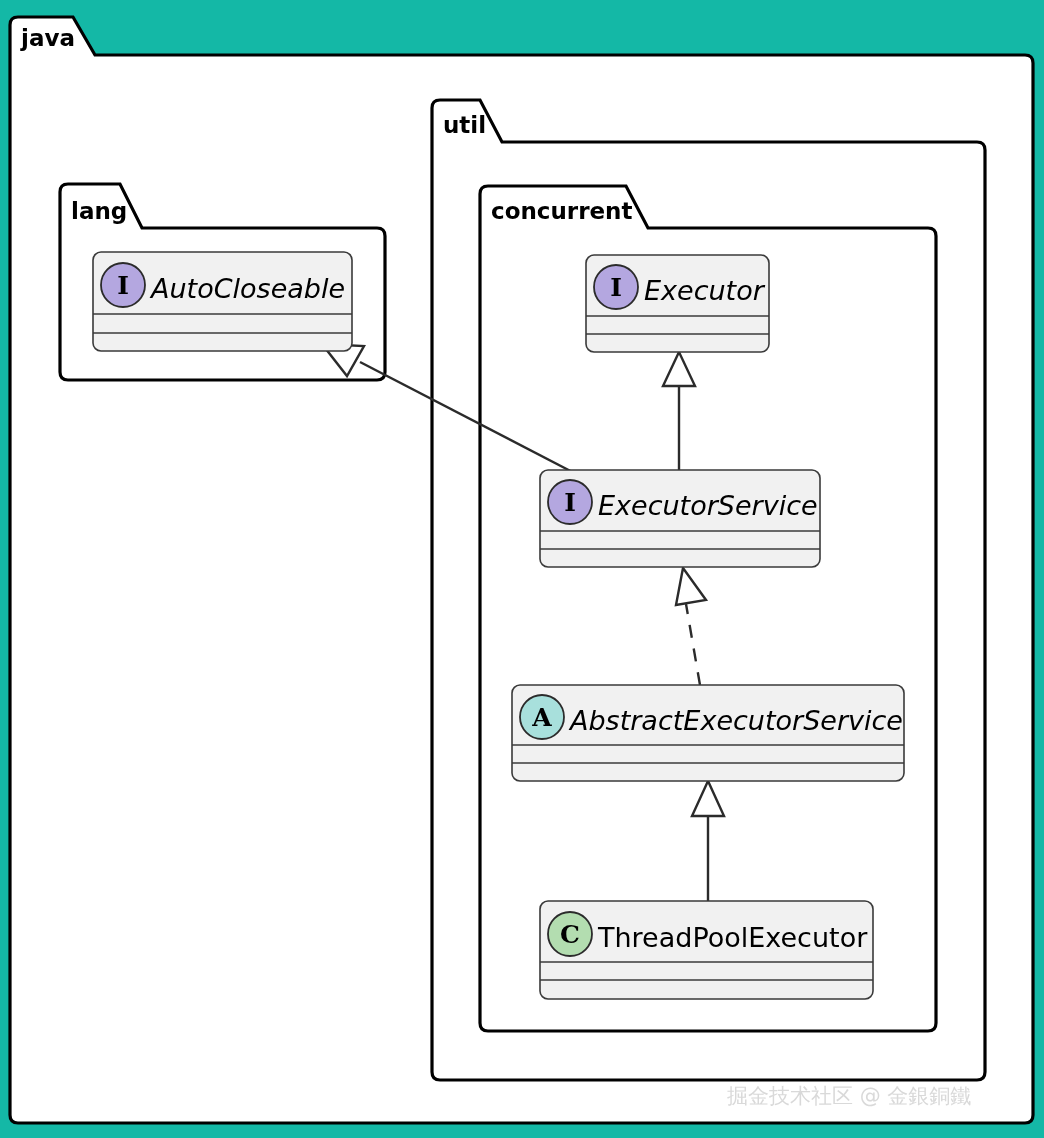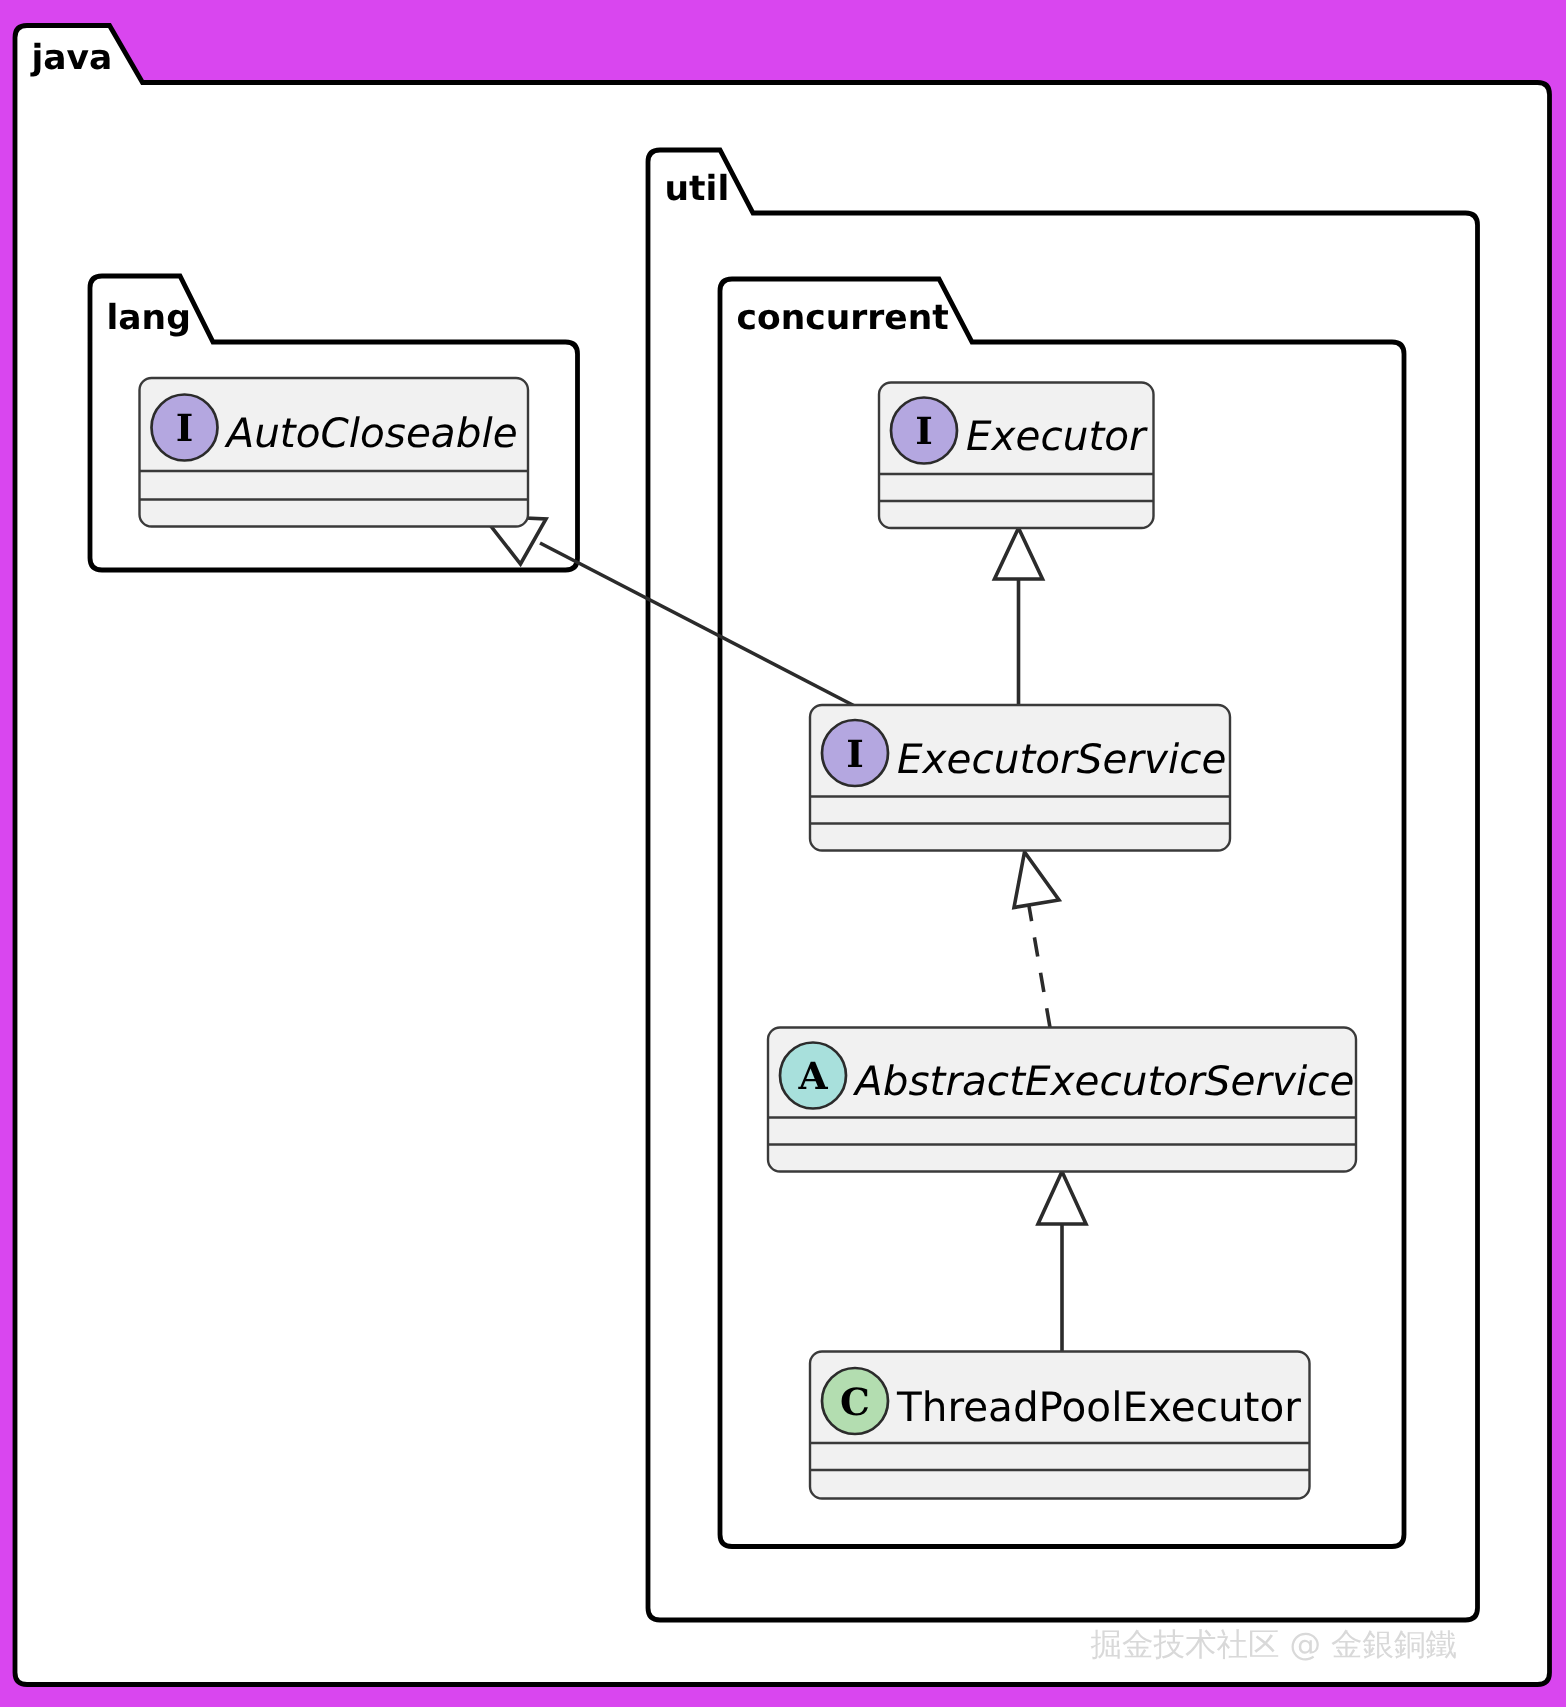--- a/index.html
+++ b/index.html
@@ -6,21 +6,21 @@
   html, body {
     margin: 0;
     padding: 0;
     background: #ffffff;
     font-family: "DejaVu Sans", "Liberation Sans", sans-serif;
   }
   #canvas {
     position: relative;
     width: 1044px;
     height: 1138px;
-    background: #d946ef;
+    background: #14b8a6;
     overflow: hidden;
   }
   #diagram-svg {
     position: absolute;
     left: 0;
     top: 0;
     width: 1044px;
     height: 1138px;
   }
   .pkg-label {

